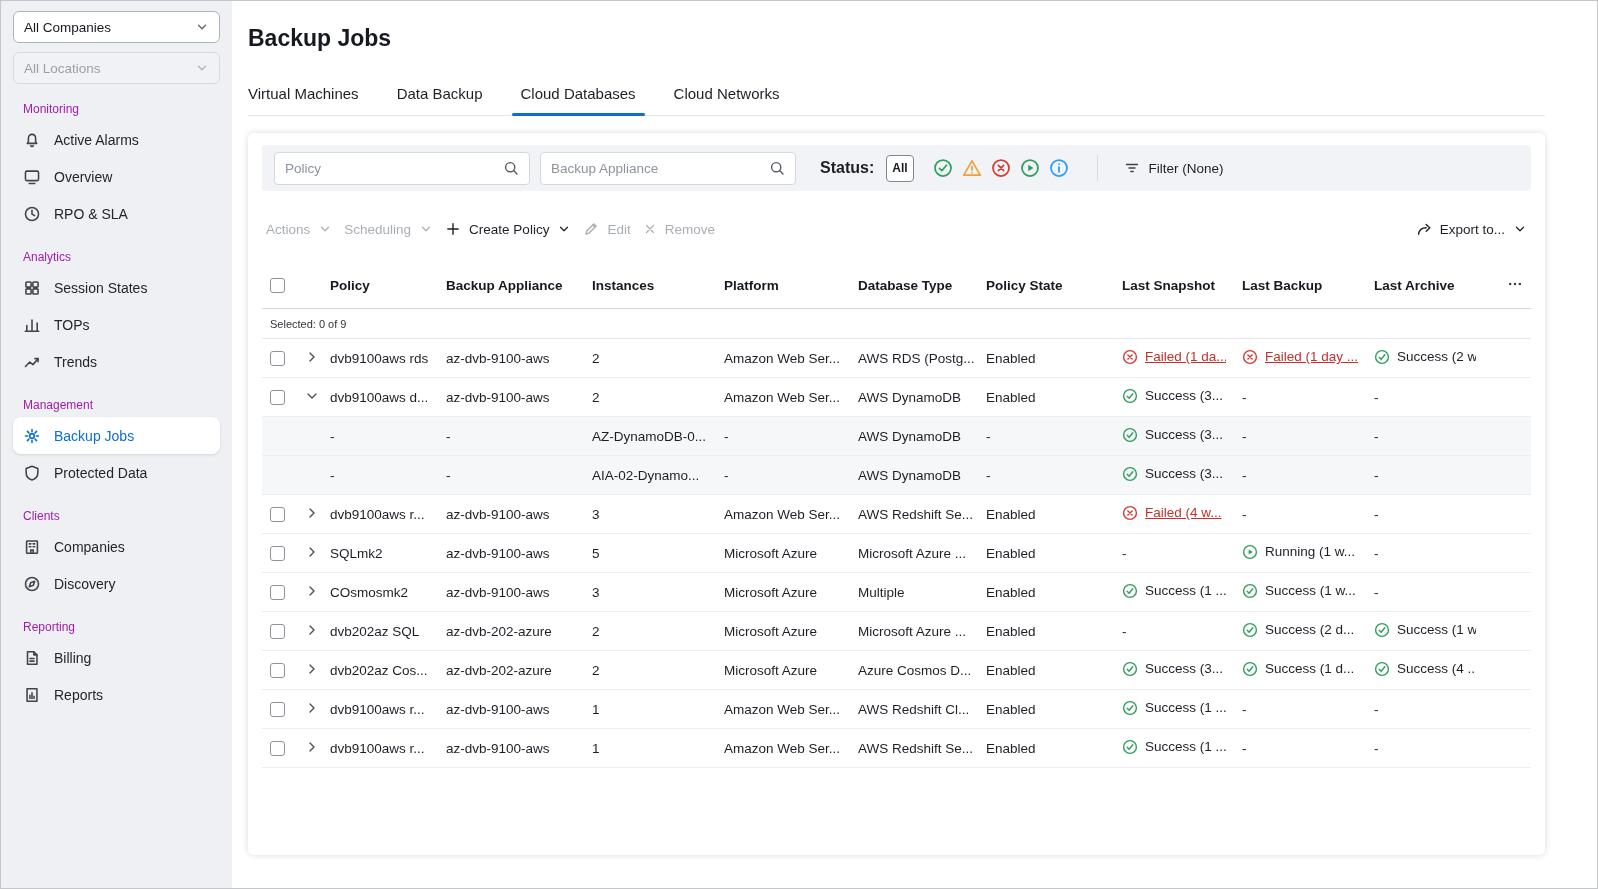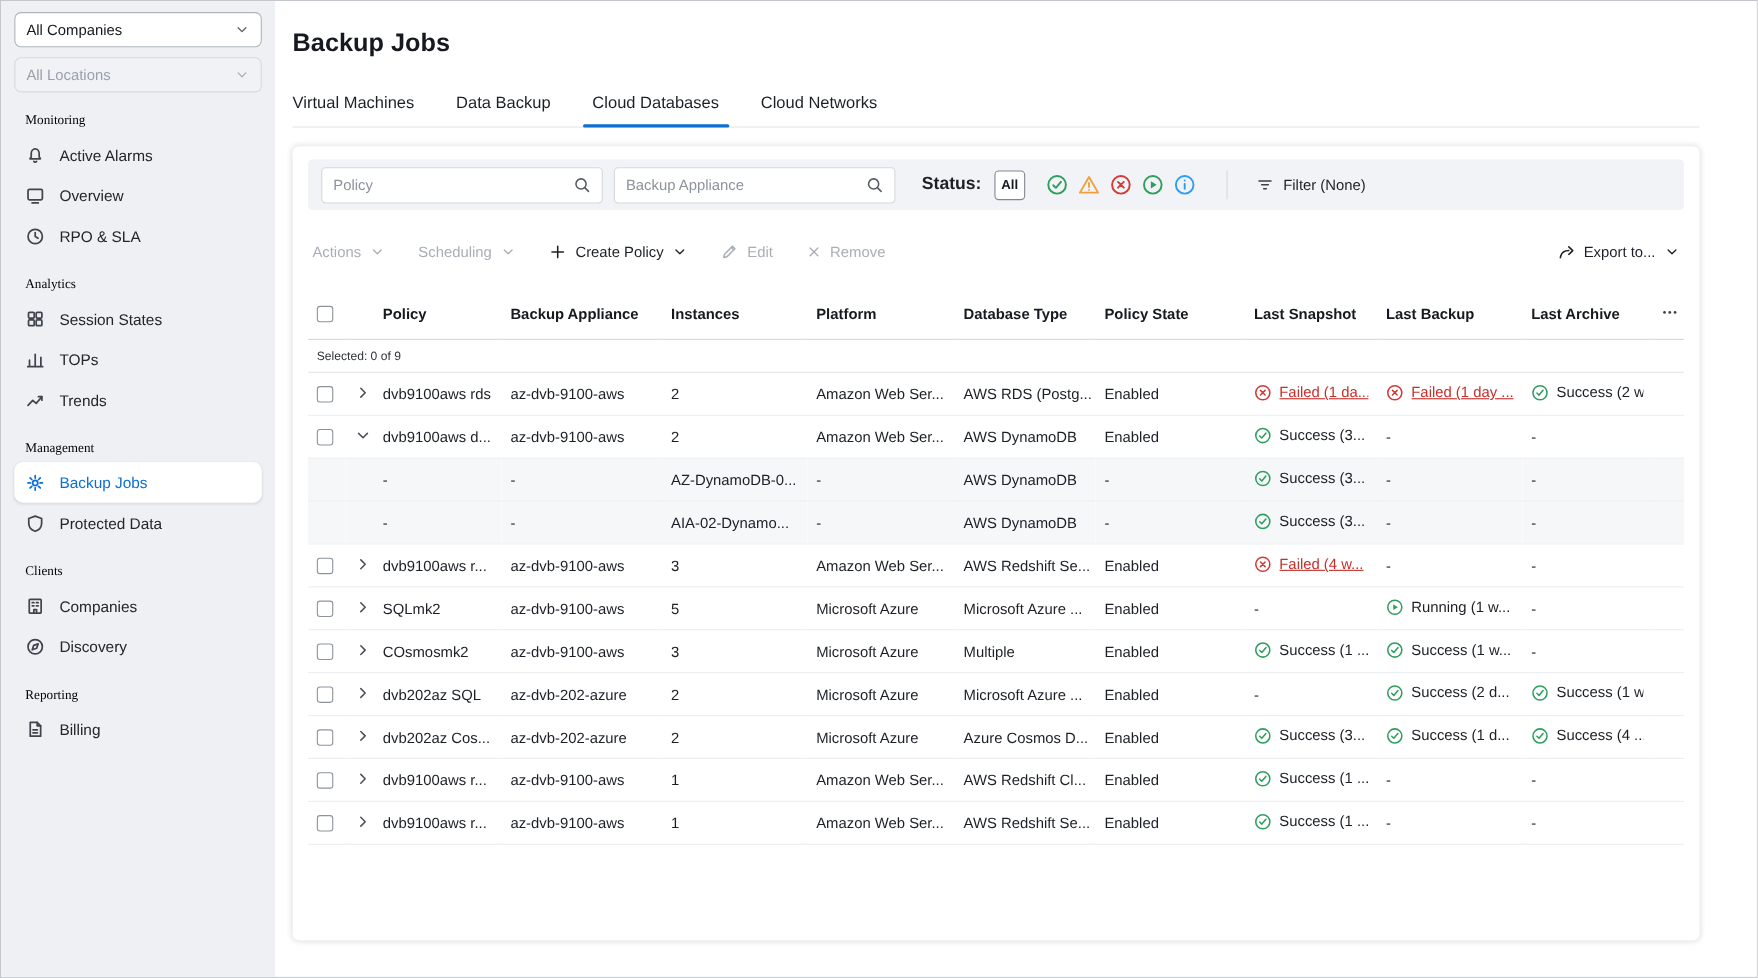--- a/index.html
+++ b/index.html
@@ -6,30 +6,30 @@
   html, body { width: 1598px; height: 889px; overflow: hidden; }
   body {
     font-family: "Liberation Sans", sans-serif;
     font-size: 14px;
     color: #1c2026;
     background: #ffffff;
   }
   .app { display: flex; width: 1598px; height: 889px; border: 1px solid #c3c6cb; overflow: hidden; background: #fff; }
 
   
-  .sidebar { width: 249px; flex-shrink: 0; background: #eef0f3; padding: 10px 12px; }
+  .sidebar { width: 231px; flex-shrink: 0; background: #eef0f3; padding: 10px 12px; }
   .select {
     height: 32px; background: #fff; border: 1px solid #aeb4bd; border-radius: 6px;
     display: flex; align-items: center; justify-content: space-between;
     padding: 0 10px; margin-bottom: 9px; font-size: 13.5px; cursor: pointer; color: #16191f;
   }
   .select .icon { color: #5a6069; }
   .select.disabled { background: #f1f2f5; border-color: #d6dae0; color: #9aa1ab; cursor: default; }
   .select.disabled .icon { color: #aab0b9; }
-  .nav-section-label { color: #000000; font-size: 12px; margin: 18px 10px 5px; font-family: Liberation Serif, serif; }
+  .nav-section-label { color: #a21caf; font-size: 12px; margin: 18px 10px 5px; }
   .nav-item {
     display: flex; align-items: center; gap: 13px; height: 37px;
     padding: 0 10px; border-radius: 8px; font-size: 14px; color: #23262c; cursor: pointer;
   }
   .nav-item .icon { color: #40454d; }
   .nav-item.active { background: #fff; color: #0b6fd0; box-shadow: 0 1px 3px rgba(20,24,31,.12); }
   .nav-item.active .icon { color: #0b6fd0; }
 
   
   .icon { display: inline-flex; flex-shrink: 0; }
@@ -76,21 +76,21 @@
     min-width: 27px; height: 27px; background: #fff; border: 1px solid #81878f; border-radius: 4px;
     font-family: inherit; font-weight: 700; font-size: 12px; color: #16191f;
     display: flex; align-items: center; justify-content: center; padding: 0 5px; cursor: pointer; margin-left: 2px;
   }
   .status-icon-btn { background: transparent; border: none; padding: 0; margin-left: 9px; cursor: pointer; display: flex; }
   .vdivider { width: 1px; height: 26px; background: #d7dade; margin: 0 16px 0 18px; }
   .filter-none { display: flex; align-items: center; gap: 9px; font-size: 13.5px; cursor: pointer; color: #1c2026; }
   .filter-none .icon { color: #3c4148; }
 
   
-  .toolbar { display: flex; gap: 30px; height: 44px; margin: 16px 0 6px; padding: 0 4px; }
+  .toolbar { display: flex; gap: 12px; height: 44px; margin: 16px 0 6px; padding: 0 4px; }
   .tb-item { display: flex; align-items: center; gap: 8px; font-size: 13.5px; color: #1c2026; cursor: pointer; white-space: nowrap; }
   .tb-item .icon { color: inherit; }
   .tb-item.disabled { color: #a9aeb6; cursor: default; }
   .toolbar .spacer { flex: 1; }
 
   
   table { width: 100%; border-collapse: collapse; table-layout: fixed; margin-top: 12px; }
   th {
     text-align: left; font-size: 13.5px; font-weight: 700; color: #16191f;
     padding: 13px 8px; border-bottom: 1px solid #d6d8dd; white-space: nowrap; overflow: hidden; cursor: pointer;
@@ -237,20 +237,29 @@
         <div class="nav-section-label">Reporting</div>
         <div class="nav-item">
           <span class="icon i18">
             <svg viewBox="0 0 16 16" fill="none" stroke="currentColor" stroke-width="1.4" stroke-linecap="round" stroke-linejoin="round">
               <path d="M4 2.4h5.6l2.8 2.8v8.4H4z"></path>
               <path d="M9.6 2.4v2.8h2.8"></path>
               <path d="M6.2 8.4h3.6M6.2 10.8h3.6"></path>
             </svg>
           </span>
           <span class="nav-label">Billing</span>
+        </div>
+        <div class="nav-item">
+          <span class="icon i18">
+            <svg viewBox="0 0 16 16" fill="none" stroke="currentColor" stroke-width="1.4" stroke-linecap="round" stroke-linejoin="round">
+              <path d="M3.6 2.4h8.8v11.2H3.6z"></path>
+              <path d="M6.2 11V8.2M8 11V6M9.8 11V9.2"></path>
+            </svg>
+          </span>
+          <span class="nav-label">Reports</span>
         </div>
       </nav>
   </aside>
 
   <main class="main">
     <h1 class="page-title">Backup Jobs</h1>
 
     <div class="tab-bar">
         <div class="tab">Virtual Machines</div>
         <div class="tab">Data Backup</div>

